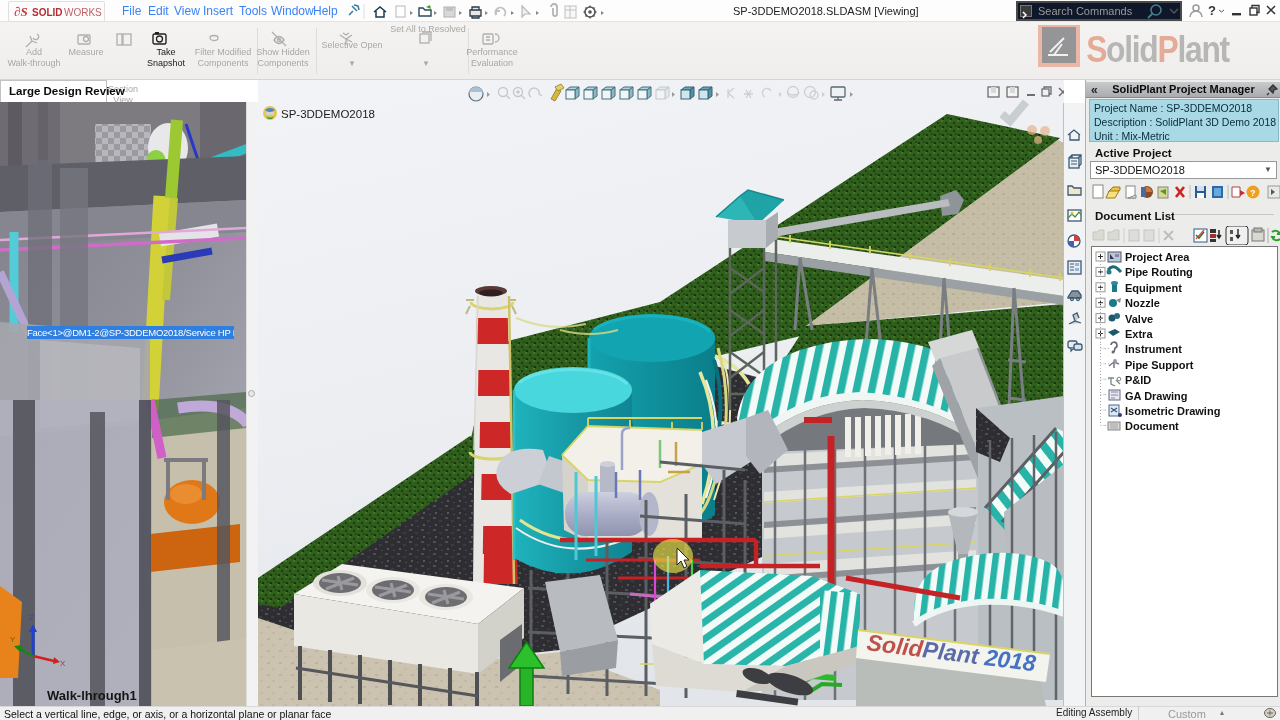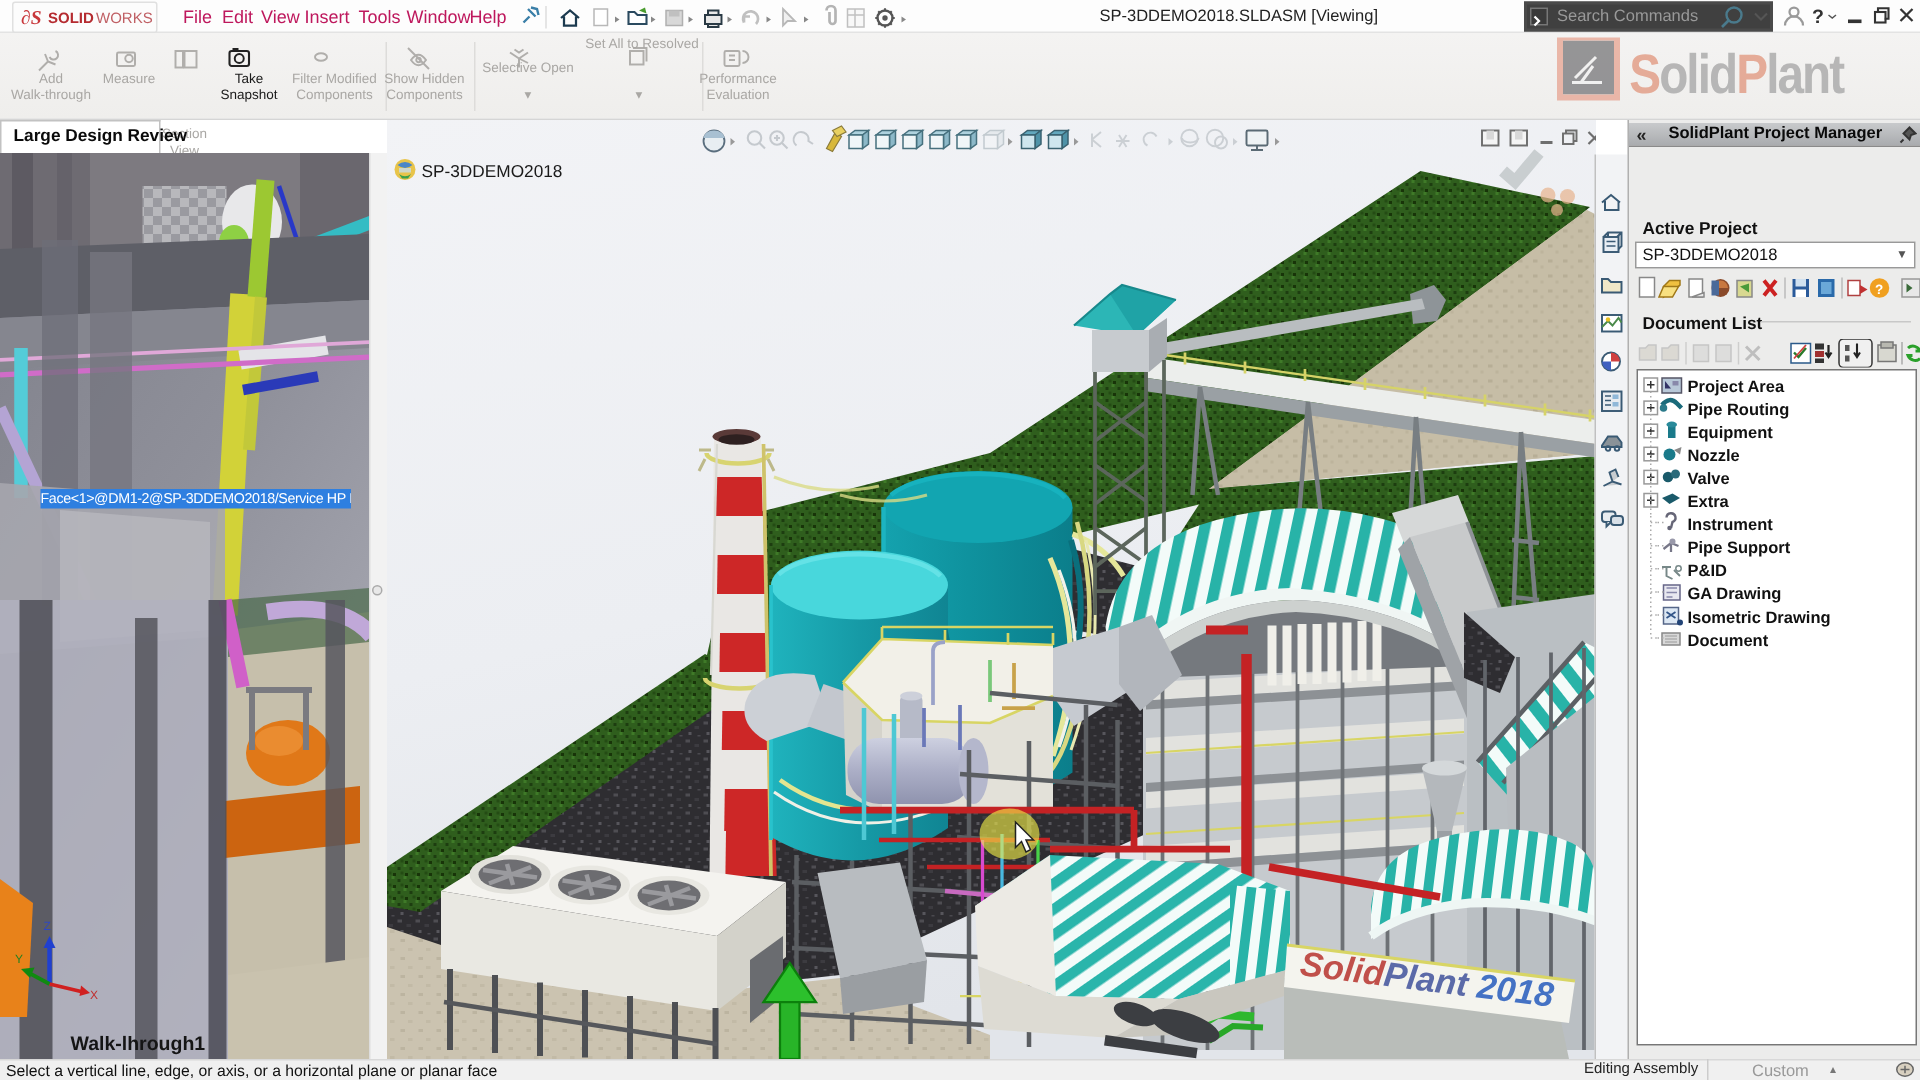--- a/index.html
+++ b/index.html
@@ -1,17 +1,17 @@
 <!DOCTYPE html>
 <html><head><meta charset="utf-8"><style>
 *{margin:0;padding:0;box-sizing:border-box;}
 html,body{width:1280px;height:720px;font-family:"Liberation Sans",sans-serif;overflow:hidden;background:#fff;}
 .abs{position:absolute;}
 #menubar{position:absolute;left:0;top:0;width:1280px;height:22px;background:#fdfdfd;border-bottom:1px solid #e3e3e3;}
-.menu{position:absolute;top:4px;font-size:12px;color:#be185d;}
+.menu{position:absolute;top:4px;font-size:12px;color:#3b82f6;}
 #toolbar{position:absolute;left:0;top:22px;width:1280px;height:58px;background:linear-gradient(#f4f3f2,#efeeec);border-bottom:1px solid #d5d5d5;}
 .tbtxt{position:absolute;font-size:9px;color:#a9a7a4;text-align:center;line-height:11px;}
 .tbsep{position:absolute;top:6px;height:46px;width:1px;background:#dddcda;}
 #lpanel{position:absolute;left:0;top:102px;width:246px;height:604px;overflow:hidden;background:#95959f;}
 #ltab{position:absolute;left:0;top:80px;width:107px;height:22px;white-space:nowrap;background:#fff;border:1px solid #c2c2c2;border-bottom:none;z-index:5;}
 #statusbar{position:absolute;left:0;top:706px;width:1280px;height:14px;background:#f0f0f0;border-top:1px solid #d8d8d8;font-size:11px;color:#111;}
 #rpanel{position:absolute;left:1085px;top:80px;width:195px;height:626px;background:#ececeb;border-left:1px solid #b0b0b0;}
 </style></head>
 <body>
 
@@ -51,21 +51,21 @@
   <path d="M207,4 a3,3 0 0 1 6,0 v7 a2,2 0 0 1 -4,0 v-6" stroke="#b4b4b4" stroke-width="1.8" fill="none"></path>
   <rect x="221" y="3" width="11" height="12" fill="#f8f8f8" stroke="#c0c0c0"></rect>
       <line x1="221" y1="7" x2="232" y2="7" stroke="#c0c0c0"></line>
       <line x1="226" y1="3" x2="226" y2="15" stroke="#c0c0c0"></line>
   <circle cx="246" cy="9" r="5" fill="none" stroke="#555" stroke-width="1.6"></circle>
       <circle cx="246" cy="9" r="1.8" fill="#555"></circle>
       <path d="M246,2.5 v2 M246,13.5 v2 M239.5,9 h2 M250.5,9 h2 M241.5,4.5 l1.4,1.4 M249.1,12.1 l1.4,1.4 M250.5,4.5 l-1.4,1.4 M242.9,12.1 l-1.4,1.4" stroke="#555" stroke-width="1.4"></path>
   <path d="M257,8 l3,2 -3,2z" fill="#888"></path>
  </svg>
  <div class="abs" style="left:733px;top:5px;font-size:11px;color:#222;">SP-3DDEMO2018.SLDASM [Viewing]</div>
- <div class="abs" style="left:1016px;top:1px;width:166px;height:20px;background:#404040;border:2px solid #4a4a4a;">
+ <div class="abs" style="left:1016px;top:1px;width:166px;height:20px;background:#0f172a;border:2px solid #4a4a4a;">
    <div class="abs" style="left:2px;top:2px;width:12px;height:12px;background:#3a3a3a;border:1px solid #777;"><svg width="10" height="10">
           <path d="M2,2 l3,3 -3,3" stroke="#fff" stroke-width="1.5" fill="none"></path>
         </svg></div>
    <div class="abs" style="left:20px;top:2px;font-size:11px;color:#999;">Search Commands</div>
    <svg class="abs" style="left:128px;top:0px;" width="34" height="16">
         <circle cx="10" cy="7" r="5" fill="none" stroke="#4a7a8c" stroke-width="1.6"></circle>
         <line x1="6.5" y1="10.5" x2="2" y2="15" stroke="#4a7a8c" stroke-width="1.8"></line>
         <path d="M24,6 l4,4 4,-4" stroke="#555" stroke-width="1.4" fill="none"></path>
       </svg>
  </div>
@@ -701,20 +701,21 @@
  </g>
 </svg>
 </div>
 
 <div id="rpanel">
  <div class="abs" style="left:0;top:2px;width:195px;height:16px;background:linear-gradient(#c8cacc,#a9abae);border-bottom:1px solid #8a8a8a;text-align:center;font-size:11px;font-weight:bold;color:#0a0a0a;line-height:15px;">SolidPlant Project Manager</div>
  <div class="abs" style="left:5px;top:3px;font-size:12px;font-weight:bold;color:#222;">«</div>
  <svg class="abs" style="left:180px;top:4px;" width="12" height="12">
       <path d="M7,1 l4,4 -3,1 -1,3 -4,-4 z M3,9 l-2,2" stroke="#333" stroke-width="1.3" fill="#555"></path>
     </svg>
+ <div class="abs" style="left:3px;top:19px;width:190px;height:43px;background:#a9d9e4;border:1px solid #8ab8c4;font-size:10.5px;color:#0a2a3a;line-height:14px;padding:1px 0 0 4px;">Project Name : SP-3DDEMO2018<br>Description :  SolidPlant 3D Demo 2018<br>Unit : Mix-Metric</div>
  <div class="abs" style="left:9px;top:67px;font-size:11.5px;font-weight:bold;color:#111;">Active Project</div>
  <div class="abs" style="left:4px;top:81px;width:187px;height:18px;background:#fff;border:1px solid #999;font-size:11px;color:#111;line-height:16px;padding-left:4px;">SP-3DDEMO2018<span style="position:absolute;right:4px;top:0;color:#555;font-size:8px;">▼</span></div>
  <svg class="abs" style="left:4px;top:103px;" width="190" height="18" viewBox="0 0 190 18">
   <g>
    <rect x="3" y="2" width="10" height="13" fill="#fff" stroke="#888"></rect>
    <path d="M19,8 l4,-4 h7 v3 l-11,8 z" fill="#f0c040" stroke="#a07818"></path>
         <path d="M19,8 h10 l-4,7 h-9 z" fill="#f8e080" stroke="#a07818"></path>
    <rect x="36" y="3" width="9" height="12" fill="#fff" stroke="#888"></rect>
         <path d="M38,15 l8,-3 v3z" fill="#e8e8e8" stroke="#888"></path>
    <circle cx="57" cy="9" r="6" fill="#8a4a2a"></circle>

